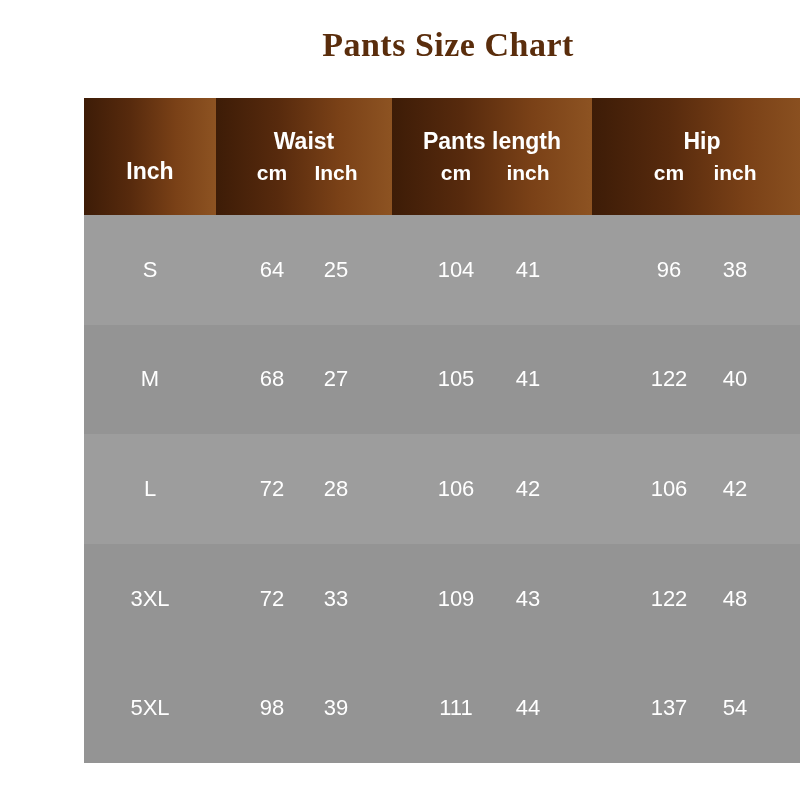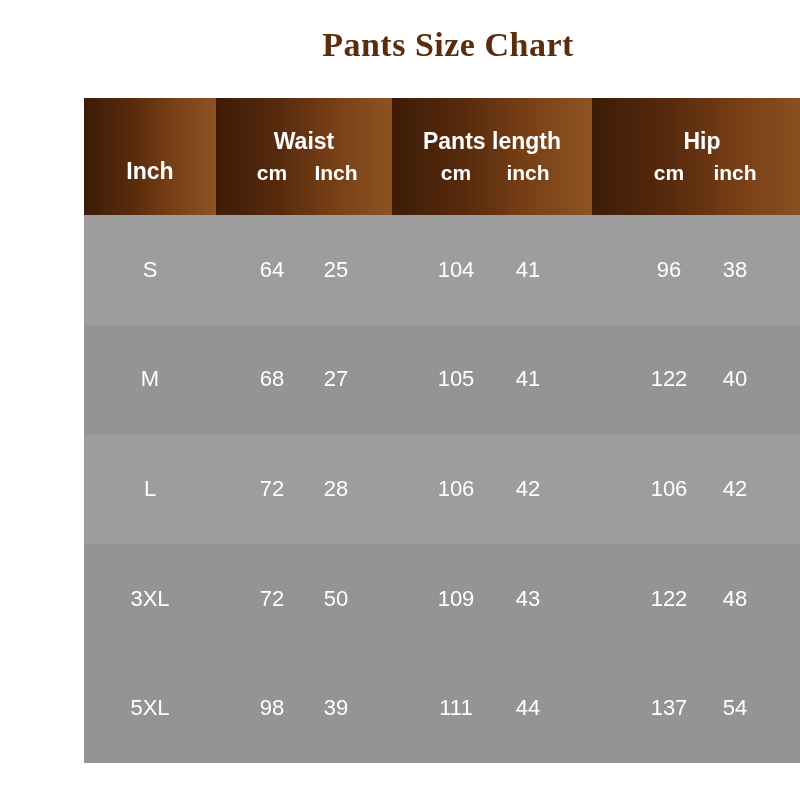--- a/index.html
+++ b/index.html
@@ -233,21 +233,21 @@
                 <span>106</span>
                 <span>42</span>
               </div>
             </td>
           </tr>
           <tr class="row-dark">
             <td>3XL</td>
             <td>
               <div class="cell-pair waist-pair">
                 <span>72</span>
-                <span>50</span>
+                <span>33</span>
               </div>
             </td>
             <td>
               <div class="cell-pair length-pair">
                 <span>109</span>
                 <span>43</span>
               </div>
             </td>
             <td>
               <div class="cell-pair hip-pair">

